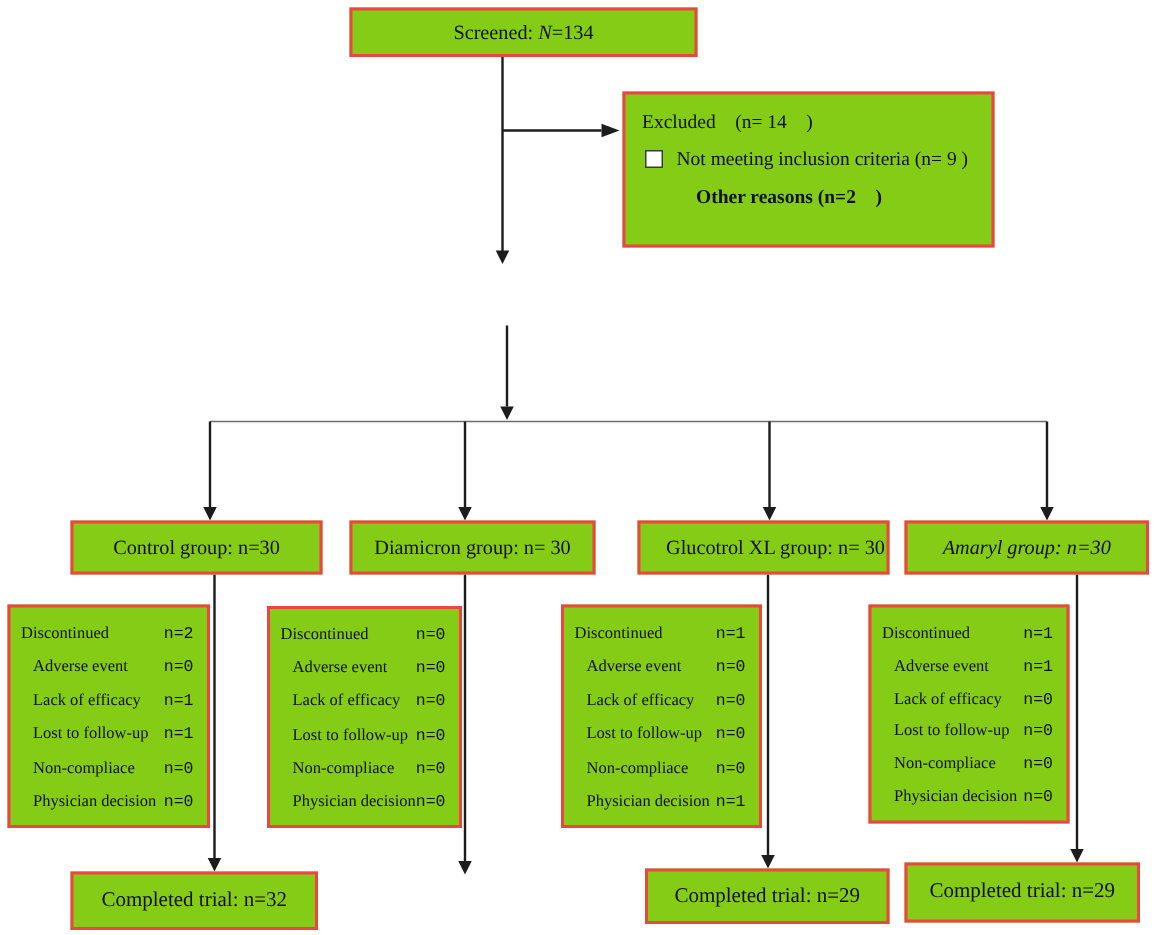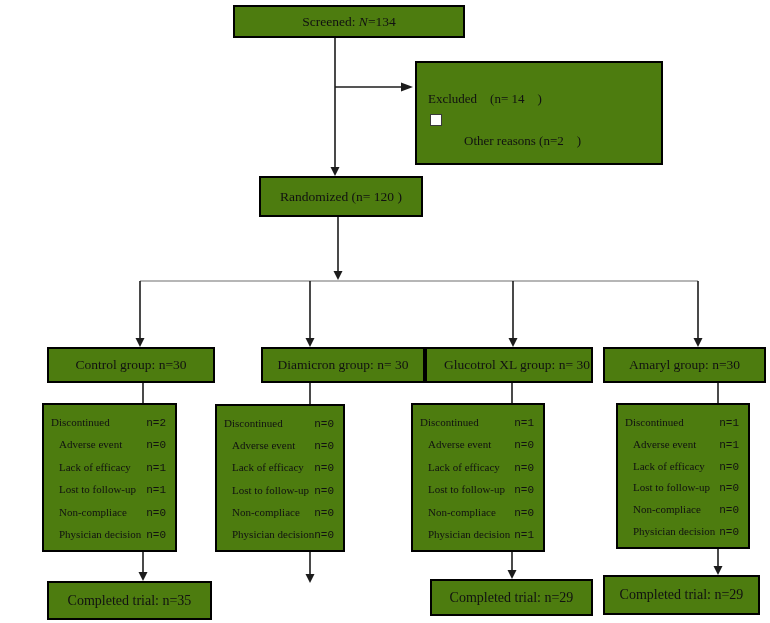--- a/index.html
+++ b/index.html
@@ -6,41 +6,41 @@
   .canvas {
     position:relative; width:770px; height:623px; background:#ffffff;
     font-family:"Liberation Serif","DejaVu Serif",serif; color:#111111;
     overflow:hidden;
   }
   svg.arrows { position:absolute; left:0; top:0; width:770px; height:623px; }
   svg.arrows line { stroke:#1c1c1c; stroke-width:1.6; }
   svg.arrows line.thin { stroke:#6e6e6e; stroke-width:1.1; }
   svg.arrows polygon { fill:#1c1c1c; }
 
-  .box { position:absolute; border:2px solid #000000; background:#4d7c0f; box-sizing:border-box; }
+  .box { position:absolute; border:2px solid #ef4444; background:#84cc16; box-sizing:border-box; }
   .center { display:flex; align-items:center; justify-content:center; text-align:center; }
   .pre { white-space:pre; }
 
   .screened   { left:233px; top:5px;   width:232px; height:33px; font-size:13.5px; }
   .randomized { left:259px; top:176px; width:164px; height:41px; font-size:13.5px; }
 
   .excluded { left:415px; top:61px; width:248px; height:104px; padding:8px 9px 6px 11px; font-size:13px; }
-  .exc-title { line-height:20px; margin-bottom:5px;margin-top:18px; }
+  .exc-title { line-height:20px; margin-bottom:5px; }
   .exc-row { display:flex; align-items:center; gap:9px; line-height:20px; margin-bottom:5px; padding-left:2px; }
   .cb { width:10px; height:10px; border:1.6px solid #3a3a3a; display:inline-block; flex:0 0 auto; background:#fff; }
-  .exc-row.noicon { padding-left:36px; }
+  .exc-row.noicon { padding-left:36px;font-weight:bold; }
 
   .grp { height:36px; top:347px; font-size:13.5px; }
   .g1 { left:47px;  width:168px;text-align:center; }
-  .g2 { left:233px; width:164px;margin-left:28px; }
+  .g2 { left:233px; width:164px; }
   .g3 { left:425px; width:168px;padding-left:16px; }
-  .g4 { left:603px; width:163px; }
+  .g4 { left:603px; width:163px;font-style:italic; }
 
   .disc { top:403px; height:149px; border-width:2px; padding:11px 7px 9px 7px;
-          display:flex; flex-direction:column; justify-content:space-between; font-size:11px;margin-left:37px; }
+          display:flex; flex-direction:column; justify-content:space-between; font-size:11px; }
   .d1 { left:5px;   width:135px; }
   .d2 { left:178px; width:130px; top:404px; height:148px; }
   .d3 { left:374px; width:134px; }
   .d4 { left:579px; width:134px; height:146px; }
   .drow { display:flex; justify-content:space-between; align-items:baseline; }
   .drow.sub { padding-left:8px; }
   .dval { padding-right:2px;font-family:Liberation Mono, monospace; }
 
   .cmp { font-size:14px; }
   .c1 { left:47px;  top:581px; width:165px; height:39px; }
@@ -104,29 +104,27 @@
   </svg>
 
   <div class="box screened center">
     <span><span class="pre">Screened: </span><em>N</em><span>=134</span></span>
   </div>
 
   <div class="box excluded">
     <div class="exc-title pre">Excluded    (n= 14    )</div>
     <div class="exc-row">
       <span class="cb"></span>
+      <span class="pre">Not meeting inclusion criteria (n= 9 )</span>
     </div>
     <div class="exc-row noicon">
       <span class="pre">Other reasons (n=2    )</span>
     </div>
   </div>
 
-  <div class="box randomized center">
-    <span class="pre">Randomized (n= 120 )</span>
-  </div>
 
   <div class="box grp g1 center">
     <span>Control group: n=30</span>
   </div>
   <div class="box grp g2 center">
     <span class="pre">Diamicron group: n= 30</span>
   </div>
   <div class="box grp g3 center">
     <span class="pre">Glucotrol XL group: n= 30</span>
   </div>
@@ -236,21 +234,21 @@
         <span>Non-compliace</span>
         <span class="dval">n=0</span>
       </div>
     <div class="drow sub">
         <span>Physician decision</span>
         <span class="dval">n=0</span>
       </div>
   </div>
 
   <div class="box cmp c1 center">
-    <span>Completed trial: n=35</span>
+    <span>Completed trial: n=32</span>
   </div>
   <div class="box cmp c3 center">
     <span>Completed trial: n=29</span>
   </div>
   <div class="box cmp c4 center">
     <span>Completed trial: n=29</span>
   </div>
 
 </div>
 

